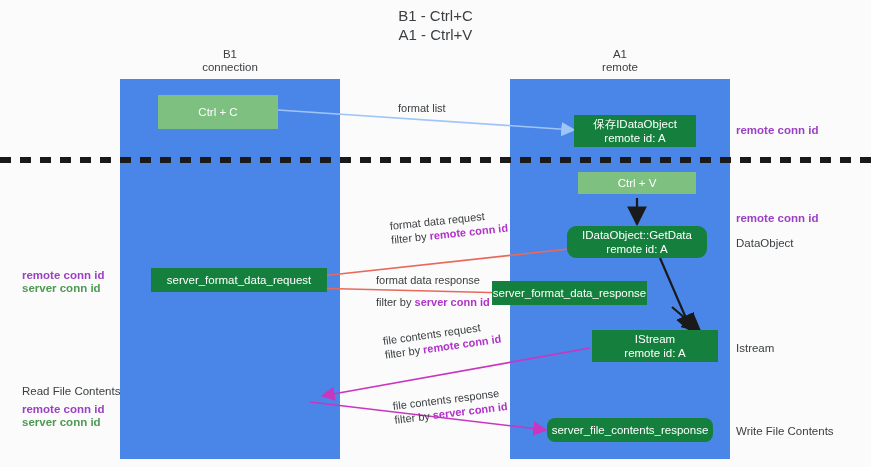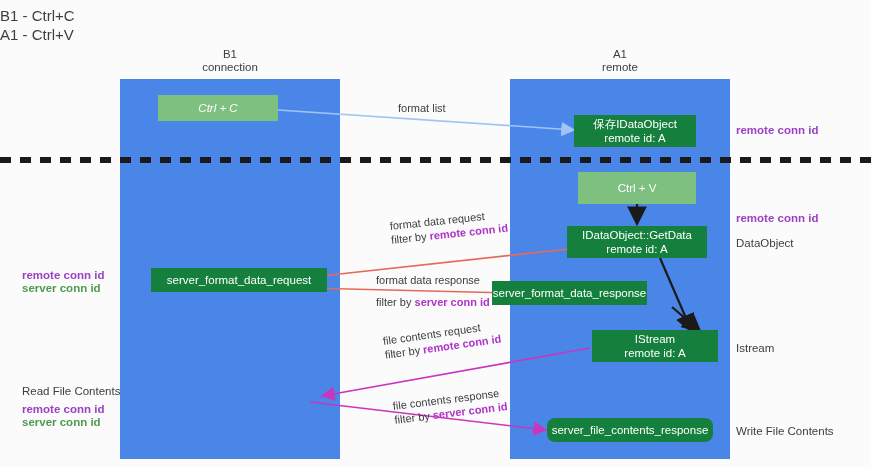--- a/index.html
+++ b/index.html
@@ -9,21 +9,21 @@
     font-family:"Liberation Sans","DejaVu Sans",sans-serif;
     position:relative;
     overflow:hidden;
     color:#3c4043;
   }
   .stage{position:absolute;inset:0;}
 
   
   .title{
     position:absolute;left:0;right:0;top:6px;
-    text-align:left;font-size:15px;line-height:19px;
+    text-align:center;font-size:15px;line-height:19px;
     color:#3c4043;
   }
 
   
   .colhead{
     position:absolute;text-align:center;font-size:11.5px;
     line-height:13px;color:#3c4043;
   }
 
   
@@ -104,34 +104,34 @@
 
     <line x1="660" y1="258" x2="692" y2="332" stroke="#1a1a1a" stroke-width="2.2" marker-end="url(#ah-black)"></line>
 
     <line x1="672" y1="307" x2="700" y2="331" stroke="#1a1a1a" stroke-width="2.2" marker-end="url(#ah-black)"></line>
 
     <line x1="590" y1="348" x2="322" y2="396" stroke="#c936c0" stroke-width="1.6" marker-end="url(#ah-magenta)"></line>
 
     <line x1="310" y1="402" x2="546" y2="430" stroke="#c936c0" stroke-width="1.6" marker-end="url(#ah-magenta)"></line>
   </svg>
 
-  <div class="node green" style="left:158px;top:95px;width:120px;height:26px;font-style:italic;">
+  <div class="node green" style="left:158px;top:95px;width:120px;height:34px;">
     <div>Ctrl + C</div>
   </div>
 
   <div class="node orange" style="left:574px;top:115px;width:122px;height:32px;">
     <div>保存IDataObject</div>
     <div class="l2">remote id: A</div>
   </div>
 
-  <div class="node green" style="left:578px;top:172px;width:118px;height:32px;">
+  <div class="node green" style="left:578px;top:172px;width:118px;height:22px;">
     <div>Ctrl + V</div>
   </div>
 
-  <div class="node orange" style="left:567px;top:226px;width:140px;height:32px;">
+  <div class="node orange" style="left:567px;top:226px;width:140px;height:32px;border-radius:9px;">
     <div>IDataObject::GetData</div>
     <div class="l2">remote id: A</div>
   </div>
 
   <div class="node orange" style="left:151px;top:268px;width:176px;height:24px;text-align:center;">
     <div>server_format_data_request</div>
   </div>
 
   <div class="node orange" style="left:492px;top:281px;width:155px;height:24px;">
     <div>server_format_data_response</div>

